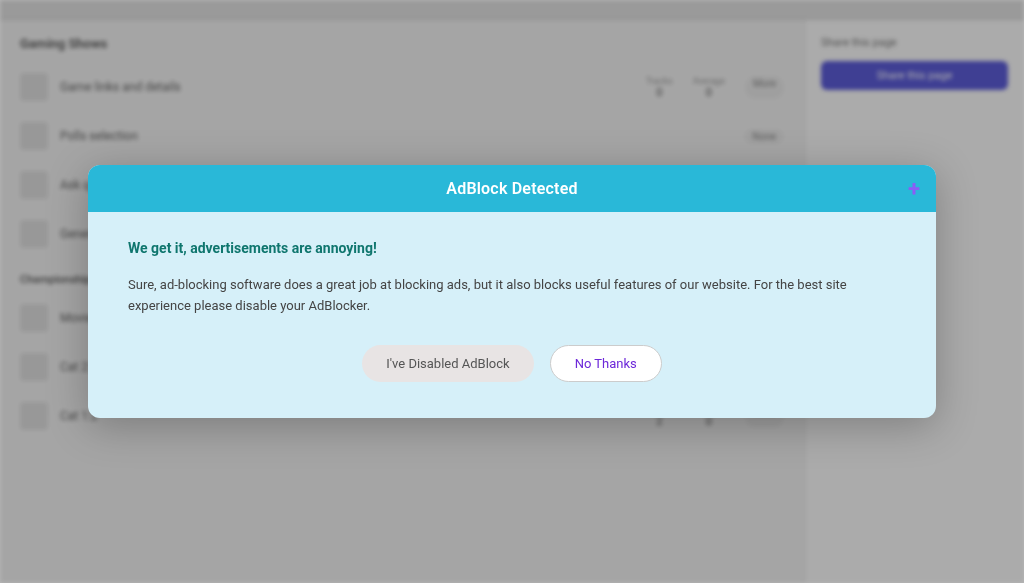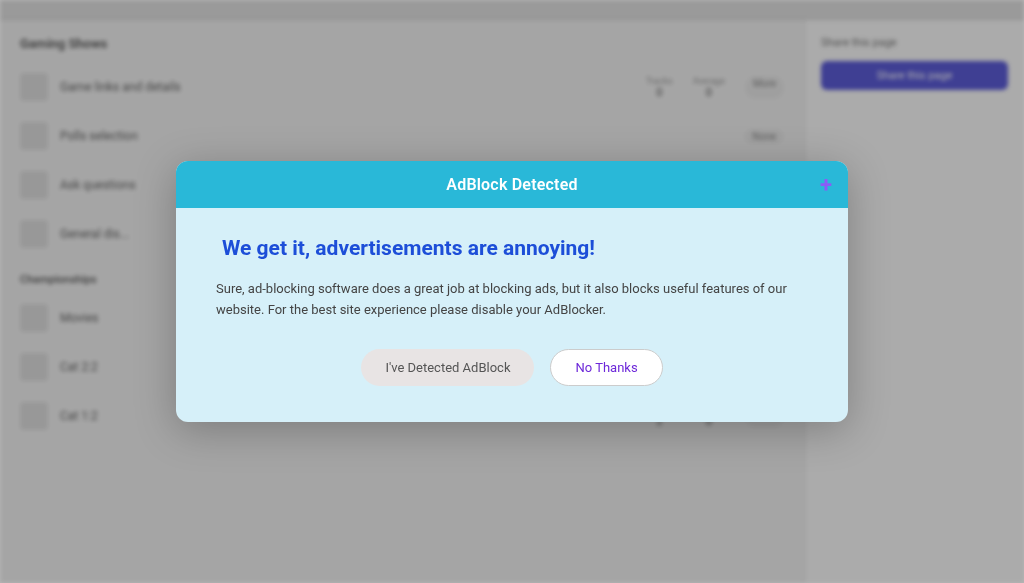--- a/index.html
+++ b/index.html
@@ -133,21 +133,21 @@
       display: flex;
       align-items: center;
       justify-content: center;
       z-index: 10;
     }
 
     
     .modal {
       background: #d6f0f9;
       border-radius: 12px;
-      width: 672px;
+      width: 848px;
       max-width: 90%;
       position: relative;
       box-shadow: 0 8px 40px rgba(0,0,0,0.25);
       overflow: hidden;
     }
 
     .modal-header {
       background: #29b8d8;
       padding: 14px 20px;
       text-align: center;
@@ -171,25 +171,24 @@
       font-weight: 700;
       cursor: pointer;
       line-height: 1;
     }
 
     .modal-body {
       padding: 28px 40px 36px;
     }
 
     .modal-headline {
-      font-size: 21px;
+      font-size: 14px;
       font-weight: 700;
-      color: #1d4ed8;
+      color: #0f766e;
       margin-bottom: 12px;
-      margin-left: 6px;
     }
 
     .modal-text {
       font-size: 13px;
       color: #444;
       line-height: 1.6;
       margin-bottom: 28px;
       margin-top: 19px;
     }
 
@@ -328,19 +327,19 @@
     <div class="modal-header">
       <span class="modal-title">AdBlock Detected</span>
       <span class="modal-close-btn">+</span>
     </div>
 
     <div class="modal-body">
       <div class="modal-headline">We get it, advertisements are annoying!</div>
       <div class="modal-text">Sure, ad-blocking software does a great job at blocking ads, but it also blocks useful features of our website. For the best site experience please disable your AdBlocker.</div>
 
       <div class="modal-actions">
-        <button class="btn-disabled-adblock">I've Detected AdBlock</button>
+        <button class="btn-disabled-adblock">I've Disabled AdBlock</button>
         <button class="btn-no-thanks">No Thanks</button>
       </div>
     </div>
 
   </div>
 </div>
 
 </body></html>

